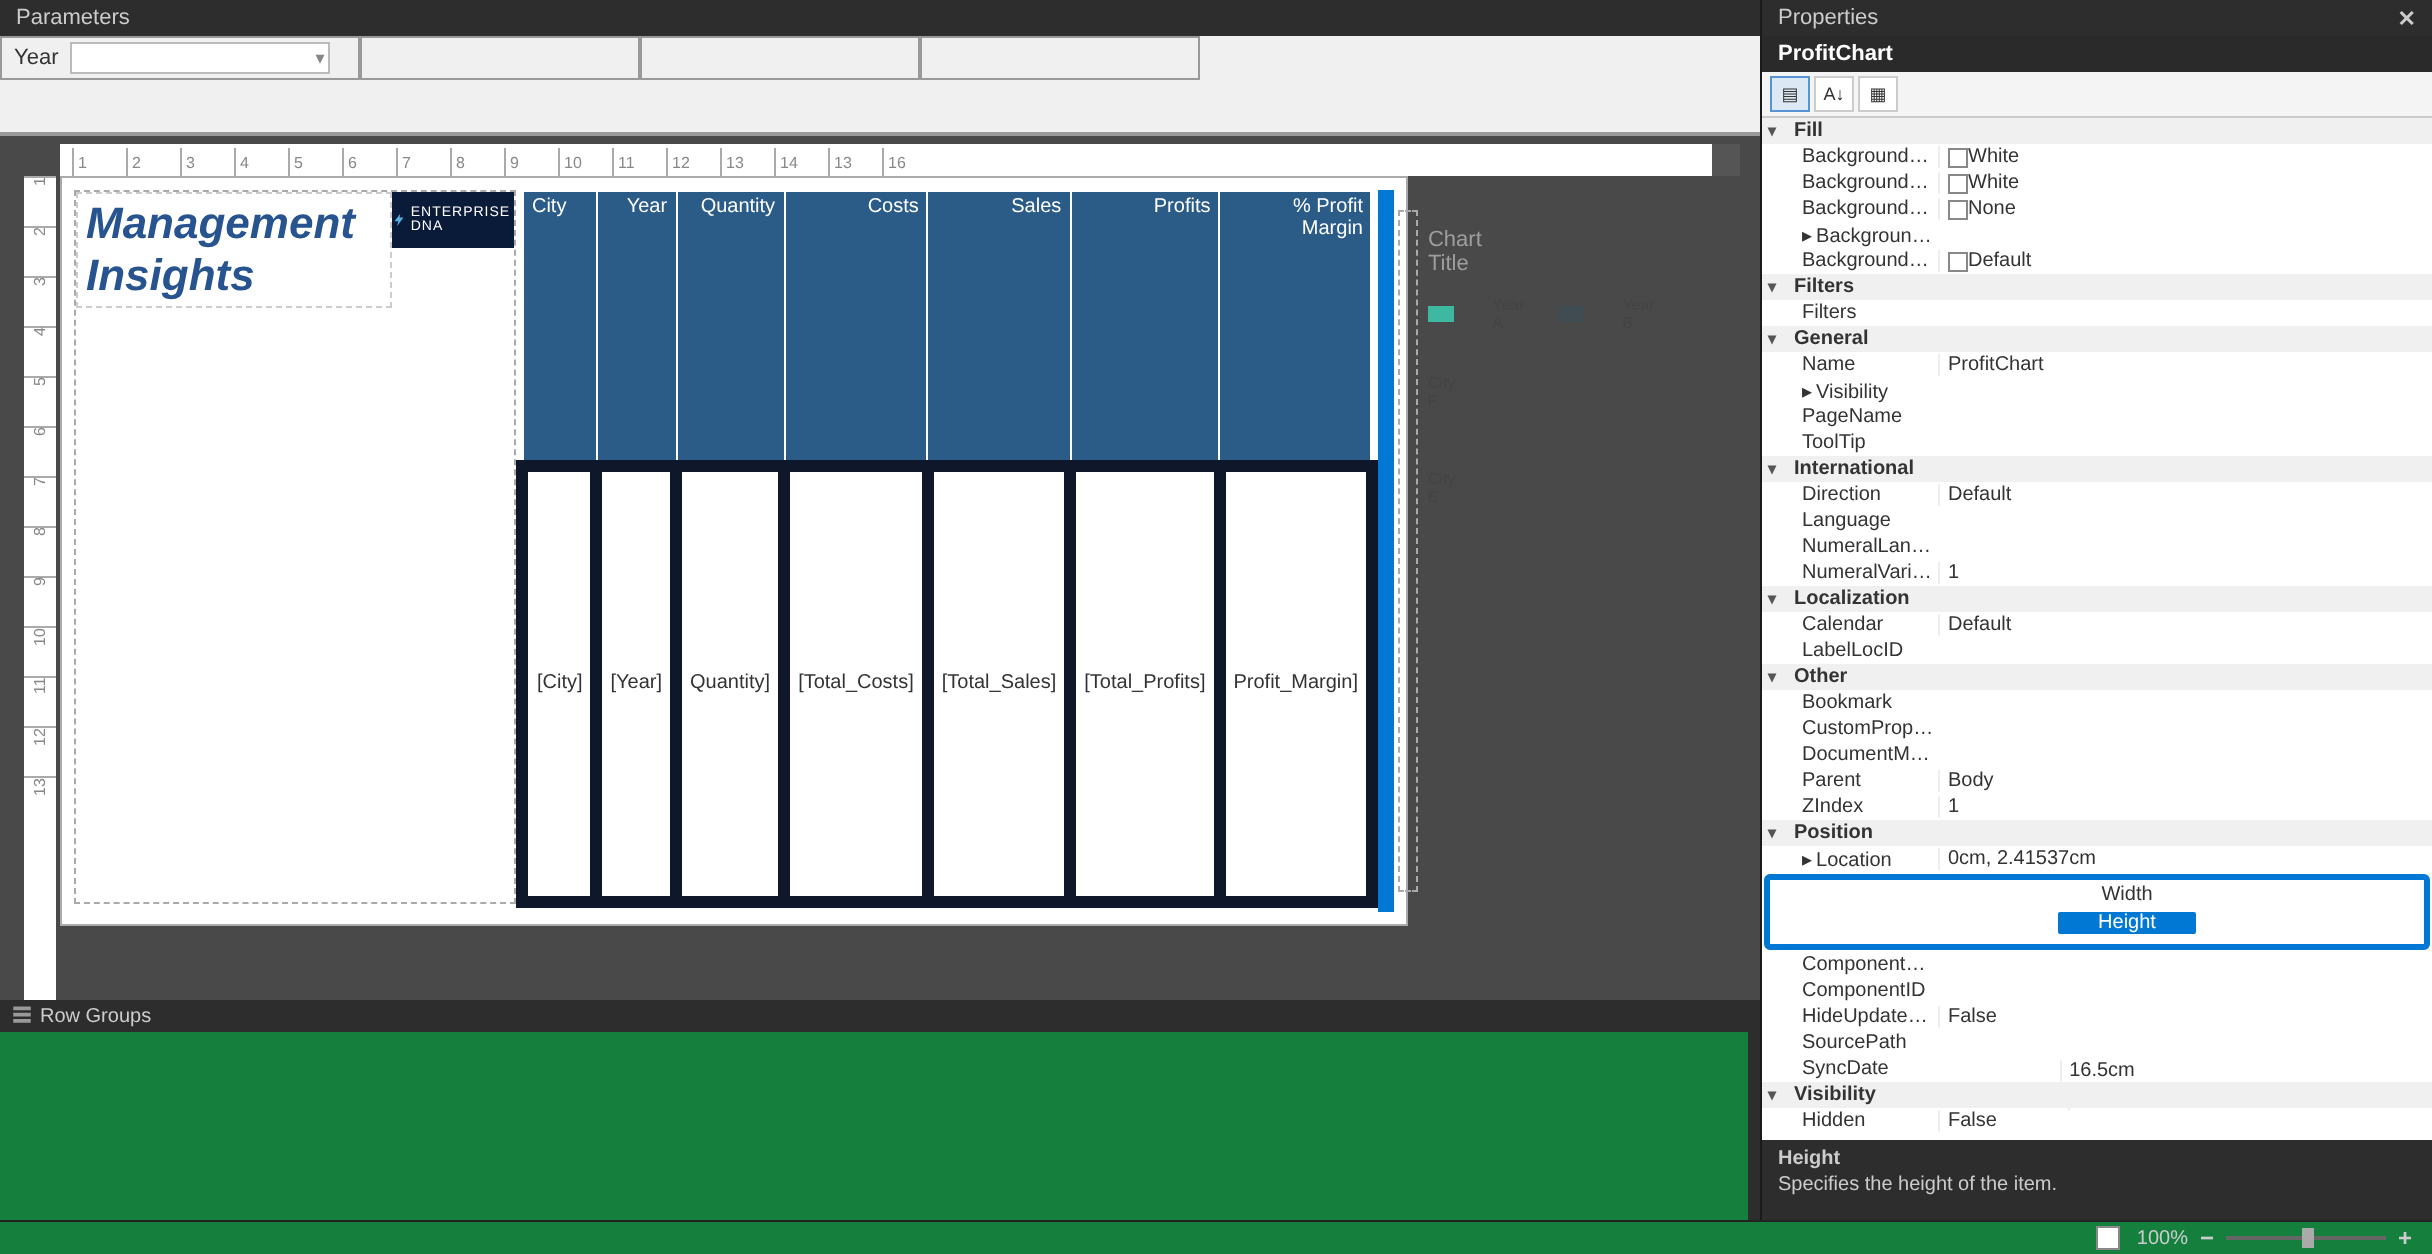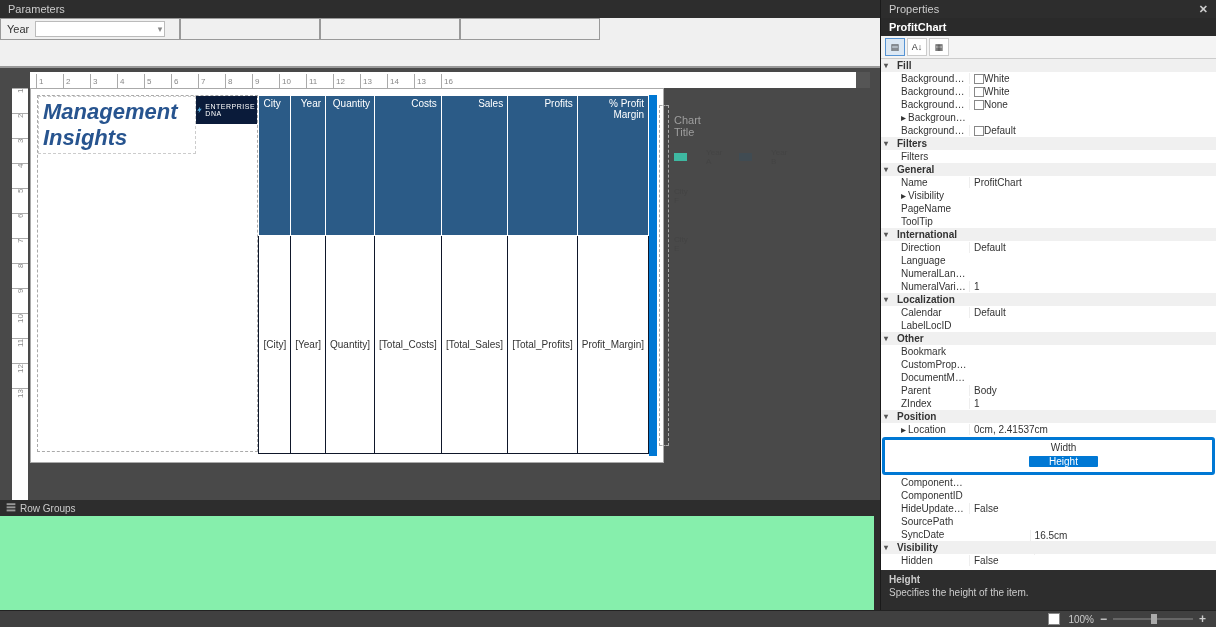--- a/index.html
+++ b/index.html
@@ -1,21 +1,21 @@
 <!DOCTYPE html>
 <html><head>
 <meta charset="utf-8">
 <style>
 * { box-sizing: border-box; margin: 0; padding: 0; font-family: "Segoe UI", Tahoma, sans-serif; }
 body { background: #2d2d2d; width: 1216px; height: 627px; overflow: hidden; font-size: 11px; color: #333; }
 
 .main-layout { display: flex; width: 100%; height: 100%; }
 .left-panel { flex: 0 0 880px; display: flex; flex-direction: column; background: #494949; height: 610px; }
 .right-panel { flex: 1; background: #2d2d2d; display: flex; flex-direction: column; height: 610px; border-left: 1px solid #1a1a1a; }
-.status-bar { position: absolute; bottom: 0; left: 0; right: 0; height: 17px; background: #404040; border-top: 1px solid #222; display: flex; justify-content: flex-end; align-items: center; padding: 0 10px; gap: 8px; color:#ccc; }
+.status-bar { position: absolute; bottom: 0; left: 0; right: 0; height: 17px; background: #15803d; border-top: 1px solid #222; display: flex; justify-content: flex-end; align-items: center; padding: 0 10px; gap: 8px; color:#ccc; }
 
 
 .panel-header { background: #2d2d2d; color: #ccc; padding: 2px 8px; font-size: 11px; height: 18px; display:flex; align-items:center; }
 .params-body { background: #f0f0f0; height: 50px; display:flex; align-items:flex-start; border-bottom: 2px solid #999;}
 .param-cell { border: 1px solid #999; padding: 4px 6px; height: 22px; display:flex; align-items:center; font-size: 11px; }
 .param-cell:first-child { width: 180px; }
 .param-cell .dropdown { margin-left: 6px; background: #fff; border: 1px solid #bbb; width: 130px; height: 16px; display:flex; justify-content:flex-end; align-items:center; padding:0 2px; color:#888; font-size:9px;}
 .param-cell-empty { border: 1px solid #999; width: 140px; height:22px;}
 
 
@@ -28,41 +28,41 @@
 .canvas { background:#fff; flex: 0 0 461px; height: 375px; margin-left:2px; border:1px solid #aaa; padding:6px; display:flex; flex-direction:row;}
 
 .report-header { display:flex; justify-content:space-between; align-items:flex-start; border:1px dashed #aaa; margin-bottom:4px;}
 .report-title { color:#27548f; font-weight:bold; font-size:22px; font-style:italic; padding: 2px 4px; border:1px dashed #ccc;}
 .logo { background:#0a1b3a; color:#fff; width:75px; height:28px; display:flex; align-items:center; justify-content:center; font-size:7px; letter-spacing:0.5px; gap:2px;}
 .logo svg { width:10px; height:10px; fill:#5ab0e0; }
 
 .data-table { border-collapse:collapse; width:100%; font-size:10px; margin-bottom:2px;}
 .data-table th { background:#2b5b87; color:#fff; padding:2px 4px; border:1px solid #fff; text-align:right; font-weight:normal; vertical-align:top;}
 .data-table th:first-child { text-align:left; }
-.data-table td { padding:15px 4px; border:1px solid #0f172a; }
+.data-table td { padding:15px 4px; border:6px solid #0f172a; }
 
 .chart-wrapper { border:4px solid #0078d4; flex:1; position:relative; background:#fff;}
 .chart-inner { position:absolute; left:6px; right:6px; top:6px; bottom:6px; border:1px dashed #aaa; padding:4px;}
 .chart-title { color:#9e9e9e; font-size:11px; margin:4px 0 10px 10px;}
 .legend { display:flex; gap:14px; margin:4px 0 14px 10px; font-size:8px; color:#444;}
 .legend-item { display:flex; align-items:center; gap:19px;}
 .swatch { width:16px; height:8px; }
 .swatch.a { background:#3eb8a1; }
 .swatch.b { background:#404b52; }
 .bars { padding:0 10px 6px 10px; }
 .bar-group { margin-bottom:16px;}
 .bar-row { display:flex; align-items:stretch; font-size:8px; color:#444;}
 .bar-label { width:36px; display:flex; align-items:center; justify-content:flex-end; padding-right:8px;}
 .bar-stack { flex:1; display:flex; flex-direction:column; justify-content:center;}
 .bar { height:14px; margin:1px 0;}
 .bar.a { background:#3eb8a1;}
 .bar.b { background:#404b52;}
 
 
-.groups { display:flex; height: 110px; background:#86efac;}
+.groups { display:flex; height: 110px; background:#15803d;}
 .group-panel { flex:1; display:flex; flex-direction:column;}
 .group-header { background:#2d2d2d; color:#ccc; font-size:10px; padding:2px 6px; display:flex; align-items:center; gap:4px; height:16px;}
 .group-body { flex:1; background:#fff; }
 .group-row { background:#e8e8e8; padding:2px 6px; font-size:10px; color:#555; border-bottom:1px solid #ddd;}
 .detail-icon svg { width:10px; height:10px; fill:#999;}
 .group-splitter { width:6px; background:#2d2d2d;}
 
 
 .prop-header { background:#2d2d2d; color:#ccc; padding:2px 8px; font-size:11px; display:flex; justify-content:space-between; align-items:center; height:18px;}
 .close-x { cursor:pointer; font-weight:bold; }

